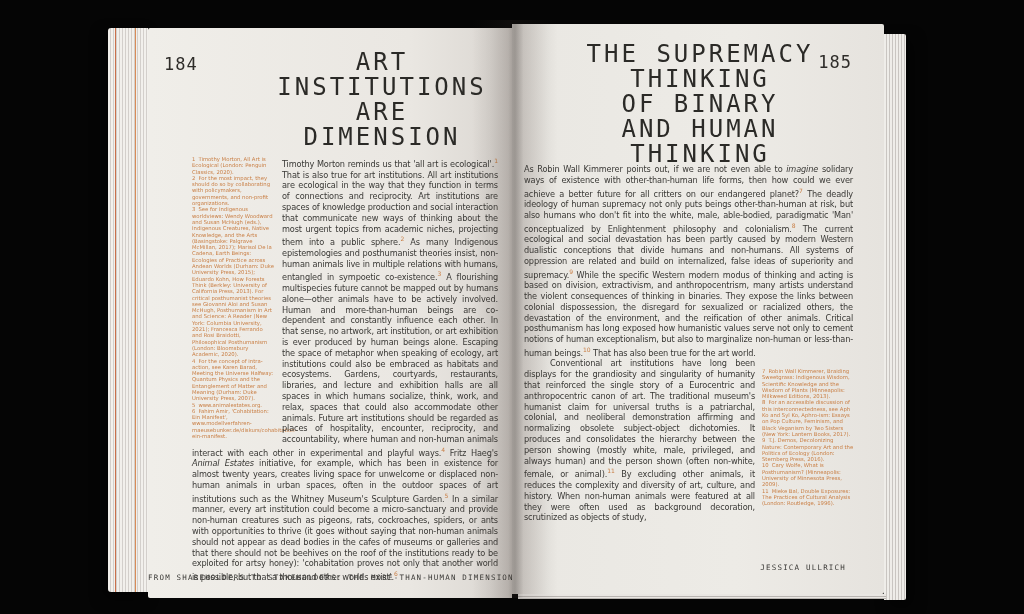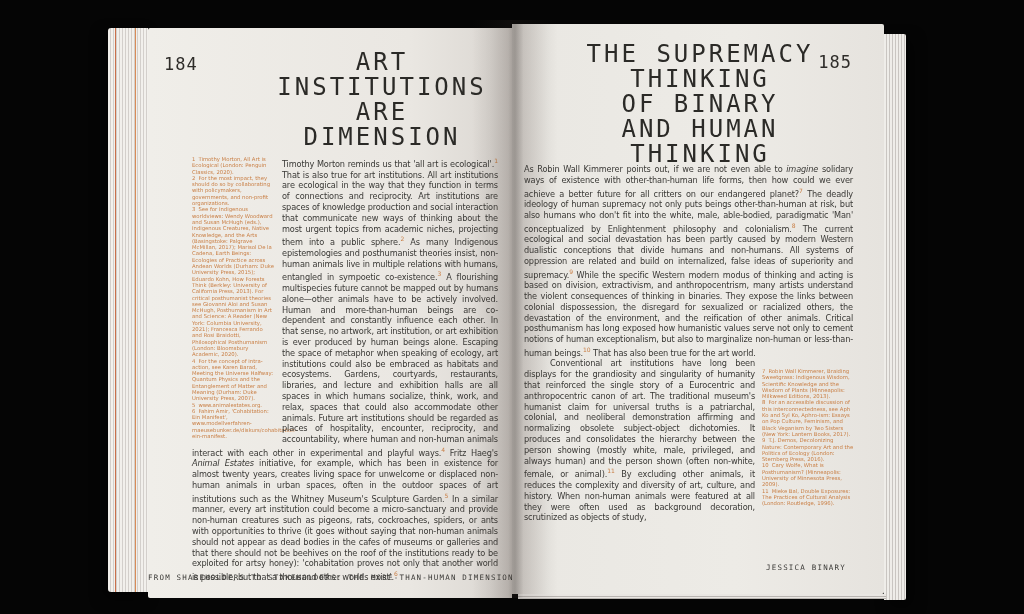--- a/index.html
+++ b/index.html
@@ -107,18 +107,18 @@
         <aside class="notes" id="notes-right">
           <p><span class="n">7</span><span>Robin Wall Kimmerer, Braiding Sweetgrass: Indigenous Wisdom, Scientific Knowledge and the Wisdom of Plants (Minneapolis: Milkweed Editions, 2013).</span></p>
           <p><span class="n">8</span><span>For an accessible discussion of this interconnectedness, see Aph Ko and Syl Ko, Aphro-ism: Essays on Pop Culture, Feminism, and Black Veganism by Two Sisters (New York: Lantern Books, 2017).</span></p>
           <p><span class="n">9</span><span>T.J. Demos, Decolonizing Nature: Contemporary Art and the Politics of Ecology (London: Sternberg Press, 2016).</span></p>
           <p><span class="n">10</span><span>Cary Wolfe, What is Posthumanism? (Minneapolis: University of Minnesota Press, 2009).</span></p>
           <p><span class="n">11</span><span>Mieke Bal, Double Exposures: The Practices of Cultural Analysis (London: Routledge, 1996).</span></p>
         </aside>
         <p><span>As Robin Wall Kimmerer points out, if we are not even able to </span><span class="it">imagine</span><span> solidary ways of existence with other-than-human life forms, then how could we ever achieve a better future for all critters on our endangered planet?</span><span class="sup">7</span><span> The deadly ideology of human supremacy not only puts beings other-than-human at risk, but also humans who don't fit into the white, male, able-bodied, paradigmatic 'Man' conceptualized by Enlightenment philosophy and colonialism.</span><span class="sup">8</span><span> The current ecological and social devastation has been partly caused by modern Western dualistic conceptions that divide humans and non-humans. All systems of oppression are related and build on internalized, false ideas of superiority and supremacy.</span><span class="sup">9</span><span> While the specific Western modern modus of thinking and acting is based on division, extractivism, and anthropocentrism, many artists understand the violent consequences of thinking in binaries. They expose the links between colonial dispossession, the disregard for sexualized or racialized others, the devastation of the environment, and the reification of other animals. Critical posthumanism has long exposed how humanistic values serve not only to cement notions of human exceptionalism, but also to marginalize non-human or less-than-human beings.</span><span class="sup">10</span><span> That has also been true for the art world.</span></p>
         <p class="indent"><span>Conventional art institutions have long been displays for the grandiosity and singularity of humanity that reinforced the single story of a Eurocentric and anthropocentric canon of art. The traditional museum's humanist claim for universal truths is a patriarchal, colonial, and neoliberal demonstration affirming and normalizing obsolete subject-object dichotomies. It produces and consolidates the hierarchy between the person showing (mostly white, male, privileged, and always human) and the person shown (often non-white, female, or animal).</span><span class="sup">11</span><span> By excluding other animals, it reduces the complexity and diversity of art, culture, and history. When non-human animals were featured at all they were often used as background decoration, scrutinized as objects of study,</span></p>
       </div>
-      <div class="footer display">JESSICA BINARY</div>
+      <div class="footer display">JESSICA ULLRICH</div>
     </div>
 
     <div id="spine-shadow"></div>
   </div>
 </div>
 
 </body></html>

